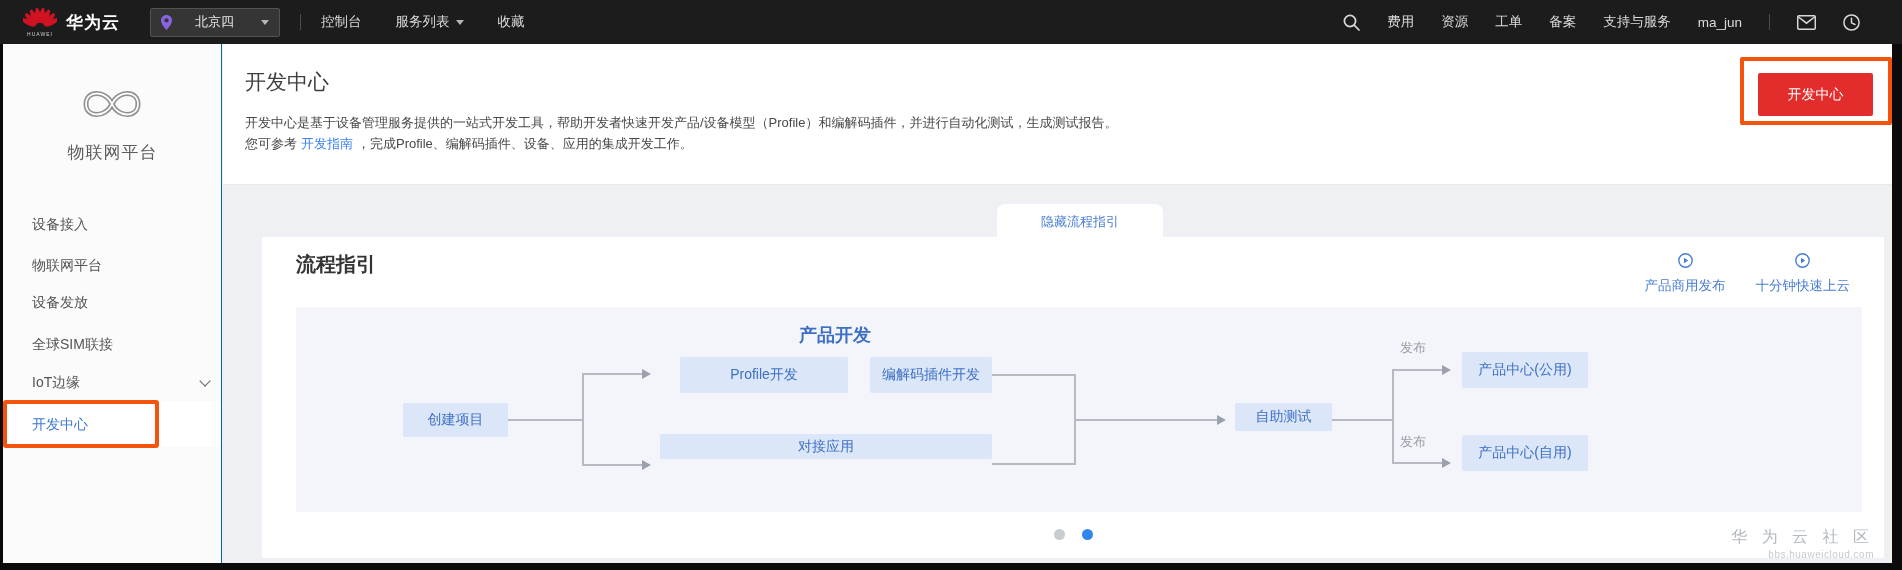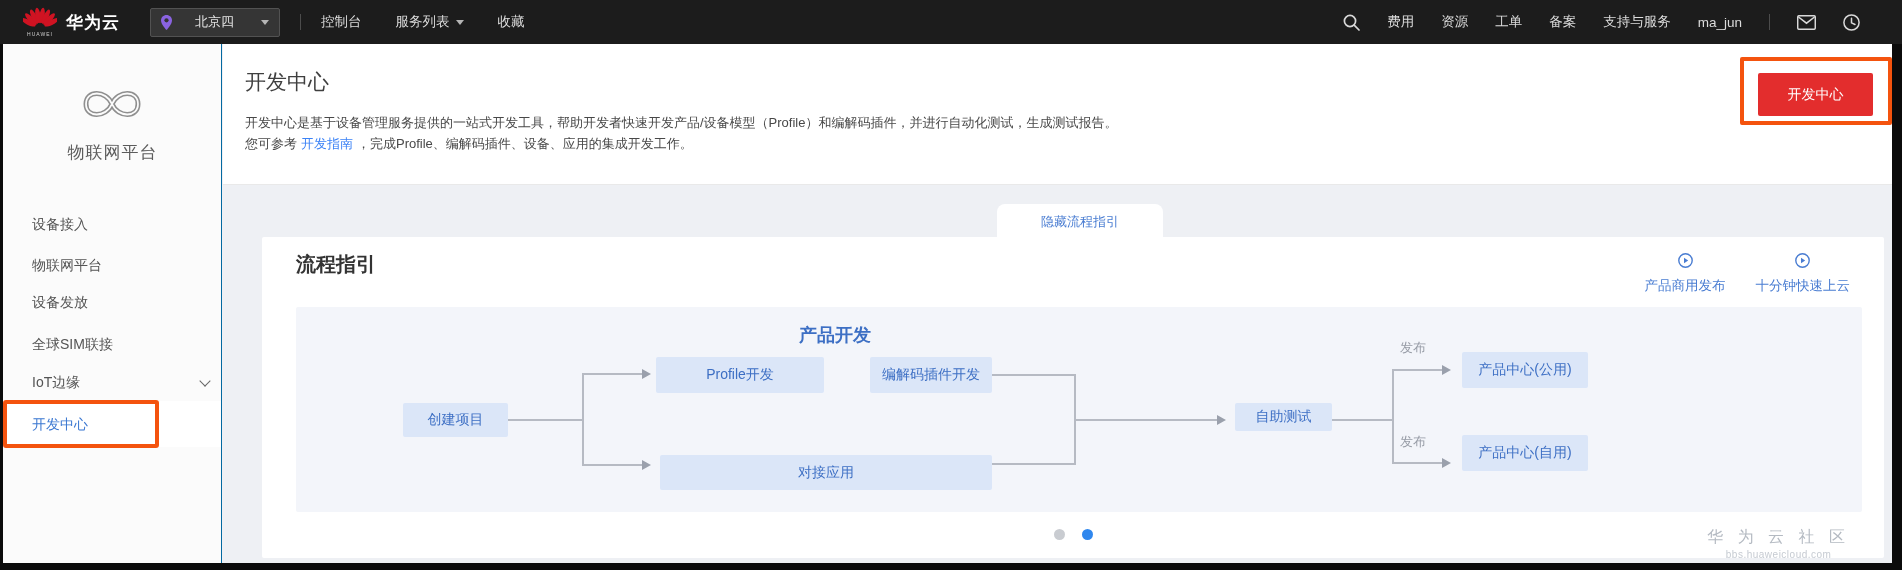--- a/index.html
+++ b/index.html
@@ -53,23 +53,23 @@
   
   .card{position:absolute;left:259px;top:193px;width:1622px;height:321px;background:#ffffff;border-radius:2px;z-index:1;}
   .card-title{position:absolute;left:34px;top:14px;font-size:20px;font-weight:bold;color:#333333;}
   .card-links{position:absolute;right:34px;top:16px;display:flex;gap:30px;font-size:13.5px;color:#4a7dd2;}
   .card-link{display:flex;align-items:center;gap:6px;cursor:pointer;white-space:nowrap;flex-direction:column;}
 
   
   .panel{position:absolute;left:34px;top:70px;width:1566px;height:205px;background:#f3f5fa;border-radius:2px;}
   .node{position:absolute;background:#dbe6f8;color:#3d6fc4;font-size:14px;display:flex;align-items:center;justify-content:center;border-radius:2px;cursor:pointer;white-space:nowrap;}
   .n-create{left:107px;top:96px;width:105px;height:34px;}
-  .n-profile{left:360px;top:50px;width:168px;height:36px;}
+  .n-profile{left:384px;top:50px;width:168px;height:36px;}
   .n-codec{left:574px;top:50px;width:122px;height:36px;}
-  .n-app{left:364px;top:148px;width:332px;height:35px;}
+  .n-app{left:364px;top:127px;width:332px;height:25px;}
   .n-test{left:939px;top:96px;width:97px;height:28px;}
   .n-pub{left:1166px;top:45px;width:126px;height:36px;}
   .n-priv{left:1166px;top:128px;width:126px;height:36px;}
   .grp-label{position:absolute;left:479px;top:16px;width:120px;text-align:center;font-size:18px;font-weight:bold;color:#3d6fc4;}
   .pub-label{position:absolute;font-size:13px;color:#979ca6;width:42px;}
   .pl-top{left:1104px;top:32px;} .pl-bot{left:1104px;top:126px;}
   .ln{position:absolute;background:#b6bac3;}
   .l1{left:212px;top:112px;width:75px;height:2px;}
   .v1{left:286px;top:66px;width:2px;height:93px;}
   .l2{left:286px;top:66px;width:60px;height:2px;}
@@ -85,21 +85,21 @@
   .arr{position:absolute;width:0;height:0;border-top:5px solid transparent;border-bottom:5px solid transparent;border-left:9px solid #9aa0ac;}
   .a1{left:346px;top:62px;} .a2{left:346px;top:153px;} .a3{left:921px;top:108px;}
   .a4{left:1146px;top:58px;} .a5{left:1146px;top:151px;}
 
   
   .dots{position:absolute;top:292px;left:0;width:100%;display:flex;justify-content:center;gap:17px;}
   .dot{width:11px;height:11px;border-radius:50%;background:#c9ccd1;cursor:pointer;}
   .dot.active{background:#2f87ee;}
 
   
-  .watermark{position:absolute;right:42px;bottom:3px;text-align:center;z-index:6;}
+  .watermark{position:absolute;right:18px;bottom:3px;text-align:right;z-index:6;}
   .wm1{font-size:16px;letter-spacing:5px;color:#b4bac2;}
   .wm2{font-size:10px;color:#c6cbd2;letter-spacing:.5px;margin-top:1px;}
 </style>
 </head>
 <body>
 
 <div class="topbar">
   <div class="tb-left">
     <span class="hw-logo">
       <svg width="34" height="24" viewBox="0 0 36 26">

